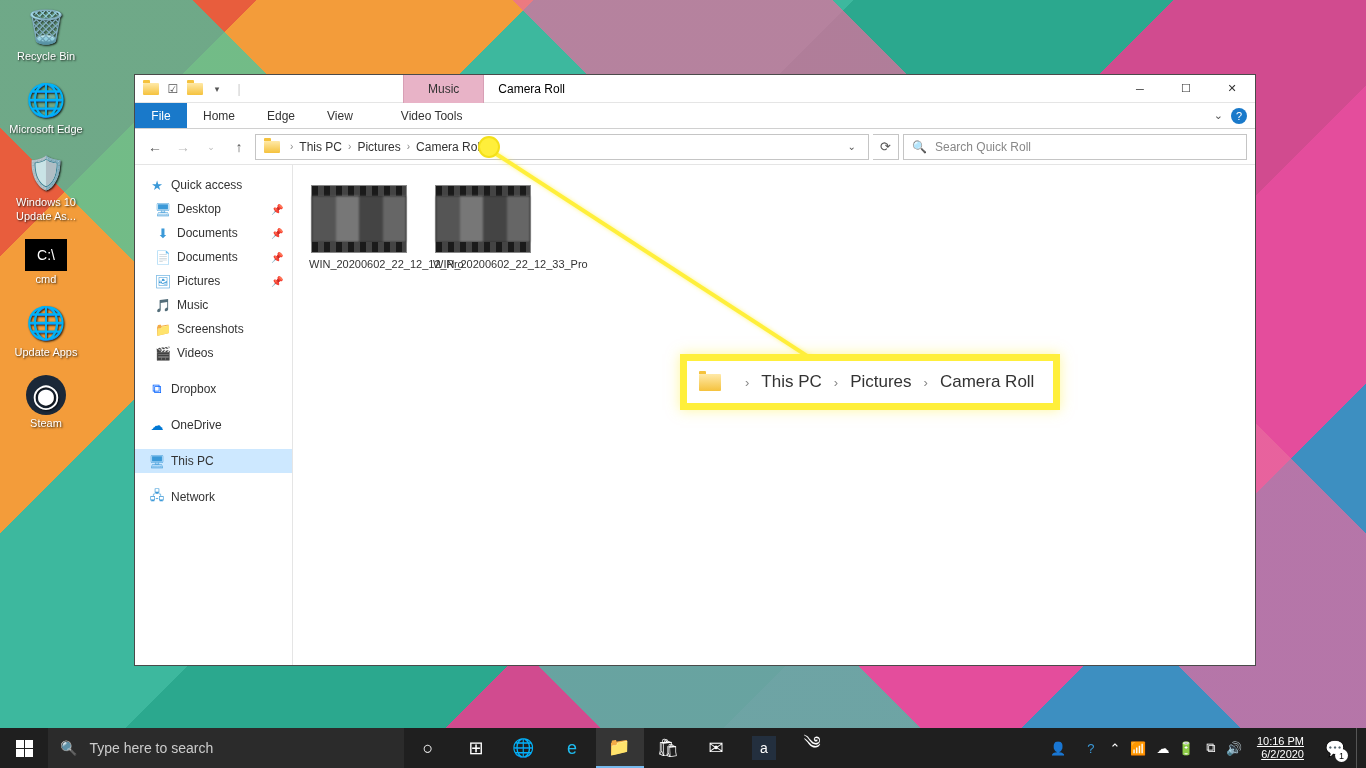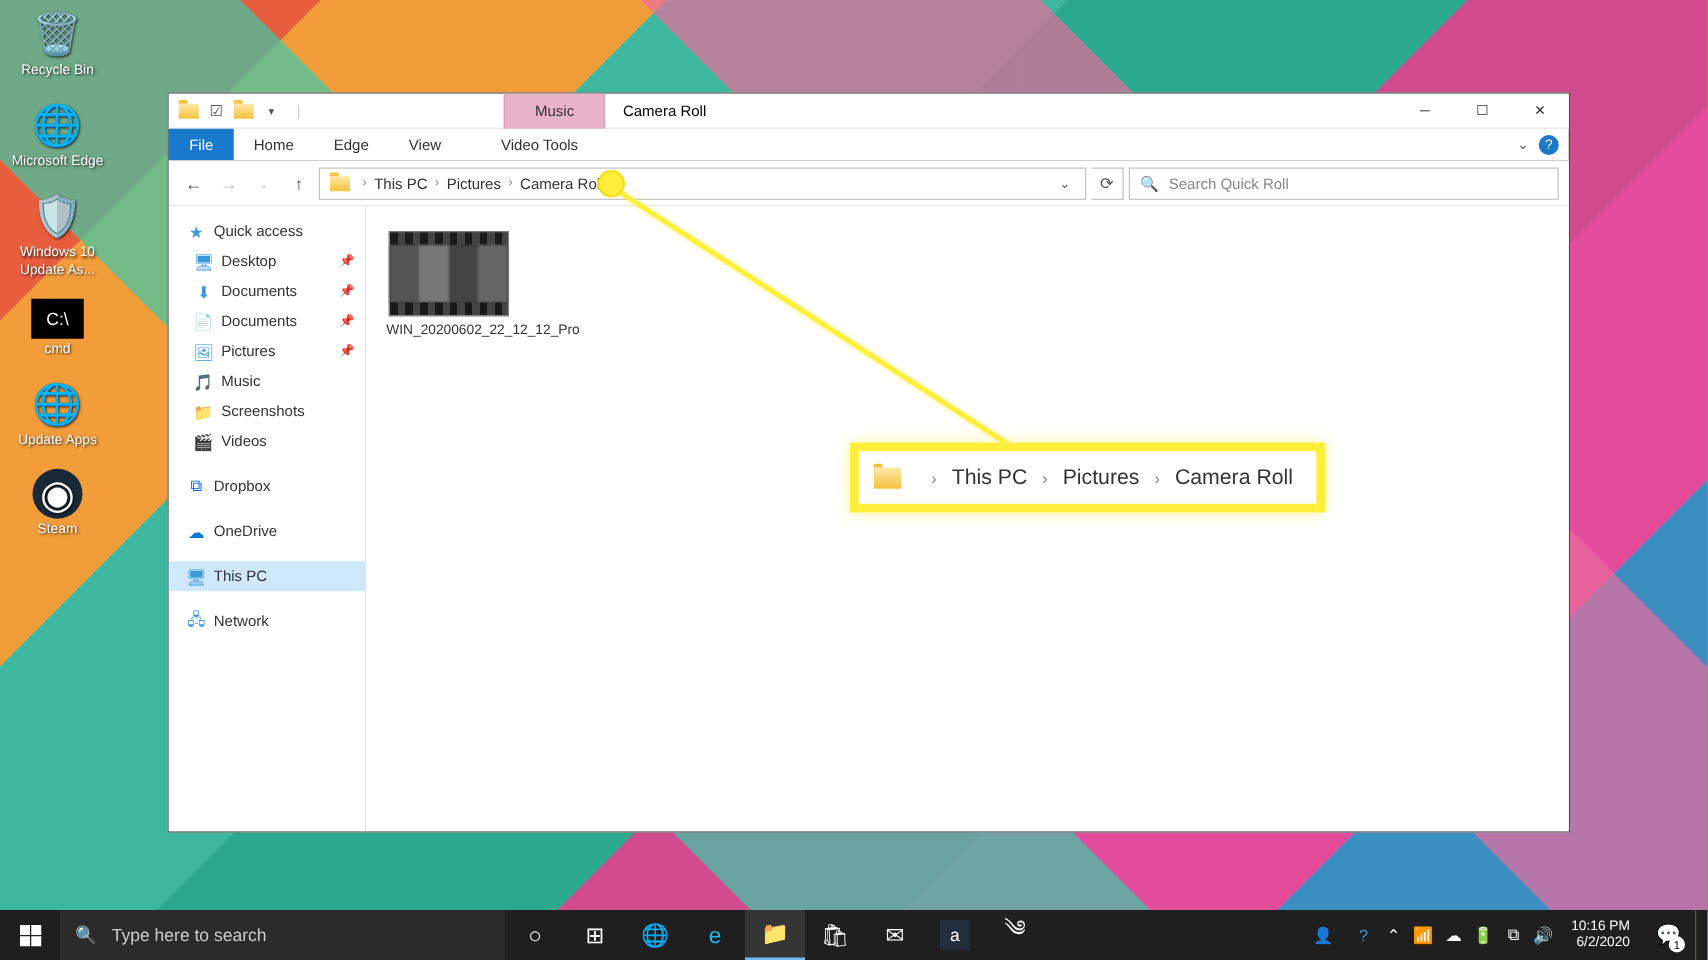--- a/index.html
+++ b/index.html
@@ -74,21 +74,21 @@
 
 .taskbar{ position:absolute; bottom:0; left:0; right:0; height:40px; background:#1f1f1f; display:flex; align-items:center; z-index:50; }
 .start-btn{ width:48px; height:40px; display:flex; align-items:center; justify-content:center; cursor:pointer; }
 .win-logo{ display:grid; grid-template:repeat(2,8px)/repeat(2,8px); gap:1px; }
 .win-logo span{ background:#fff; }
 .search-bar{ width:356px; height:40px; background:#2b2b2b; display:flex; align-items:center; padding:0 12px; color:#ccc; font-size:14px; gap:12px; cursor:text; }
 .tb-icon{ width:48px; height:40px; display:flex; align-items:center; justify-content:center; color:#fff; font-size:18px; cursor:pointer; }
 .tb-icon.active{ border-bottom:2px solid #76b9ed; background:#353535; }
 .systray{ margin-left:auto; display:flex; align-items:center; padding-right:4px; }
 .tray-icon{ width:24px; height:40px; display:flex; align-items:center; justify-content:center; color:#fff; font-size:13px; cursor:pointer; }
-.clock{ color:#fff; font-size:11px; text-align:right; line-height:1.2; padding:0 10px; cursor:pointer; }
+.clock{ color:#fff; font-size:11px; text-align:right; line-height:1.2; padding:0 10px; cursor:pointer;text-decoration:underline; }
 .notif{ width:42px; height:40px; display:flex; align-items:center; justify-content:center; color:#fff; cursor:pointer; position:relative; }
 .notif-badge{ position:absolute; bottom:6px; right:8px; background:#fff; color:#000; border-radius:50%; width:13px; height:13px; font-size:9px; display:flex; align-items:center; justify-content:center; }
 .show-desktop{ width:6px; height:40px; border-left:1px solid #555; cursor:pointer; }
 </style>
 </head>
 <body>
 
 <div class="desktop-bg"></div>
 
 <div class="desktop-icons">
@@ -233,20 +233,26 @@
           <span>Network</span>
         </div>
     </div>
 
     <div class="content">
       <div class="file-item">
         <div class="thumb">
             <div class="thumb-inner"></div>
           </div>
         <div class="file-label">WIN_20200602_22_12_12_Pro</div>
+      </div>
+      <div class="file-item">
+        <div class="thumb">
+            <div class="thumb-inner"></div>
+          </div>
+        <div class="file-label">WIN_20200602_22_12_33_Pro</div>
       </div>
     </div>
   </div>
 
 </div>
 
 <div class="callout-dot"></div>
 <div class="callout-line"></div>
 <div class="callout-box">
   <div class="folder-glyph cb-folder"></div>

